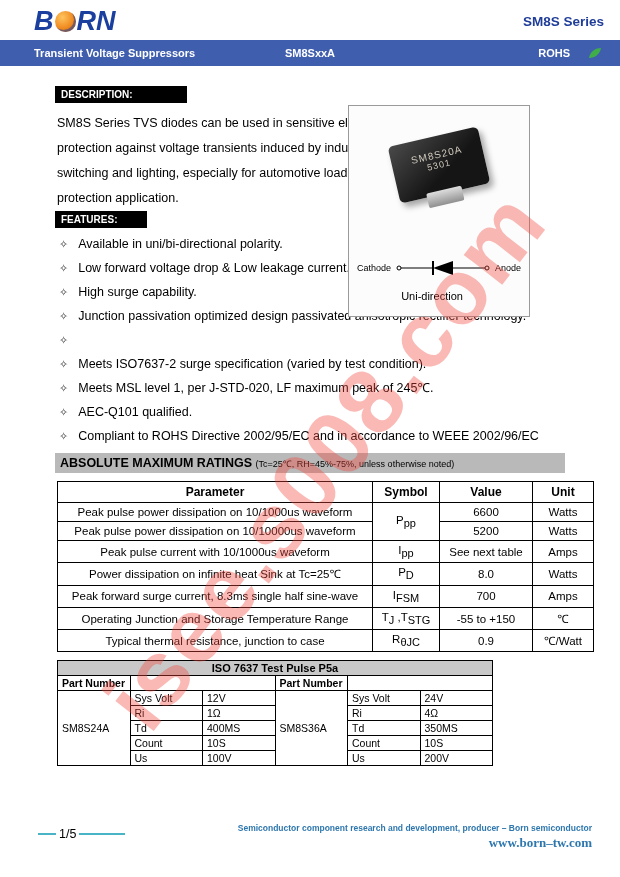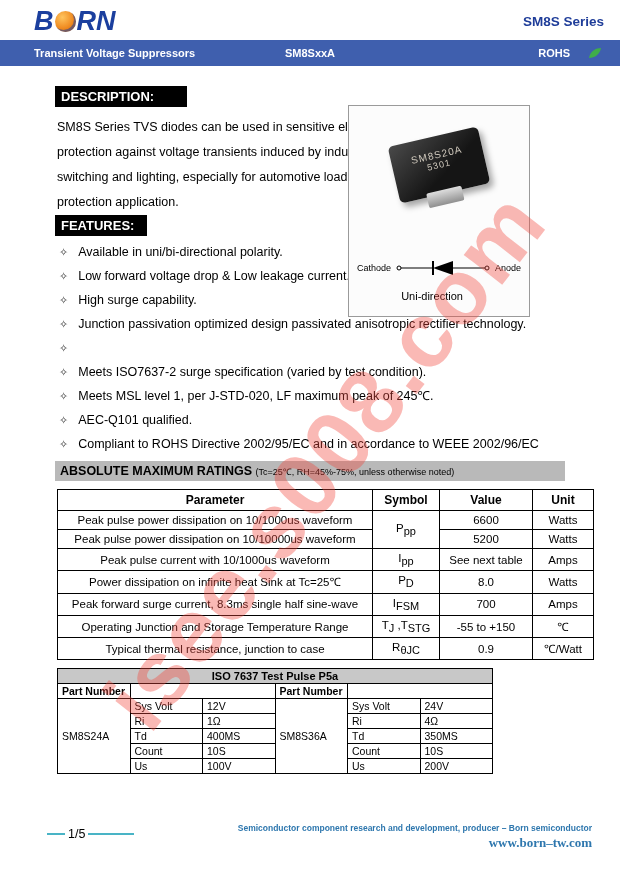--- a/index.html
+++ b/index.html
@@ -13,21 +13,21 @@
   .logo-o{width:21px;height:21px;border-radius:50%;margin:0 1px;
     background:radial-gradient(circle at 35% 30%, #ffc45e, #ef8a20 55%, #b85a10 95%);
     box-shadow:inset -2px -2px 0 rgba(27,63,158,.55);}
   .series{color:#1f3d99;font-weight:bold;font-size:13.5px;}
   .bluebar{height:26px;background:#3f5fae;color:#fff;font-size:11px;font-weight:bold;
     display:flex;align-items:center;padding:0 18px 0 34px;position:relative;box-sizing:border-box;}
   .bluebar .center{position:absolute;left:0;right:0;text-align:center;}
   .bluebar .right{margin-left:auto;display:flex;align-items:center;gap:18px;position:relative;z-index:1;}
   
   main{position:relative;padding:0 55px;}
-  .section-header{background:#000;color:#fff;font-weight:bold;font-size:13px;padding:3px 6px;box-sizing:border-box;}
+  .section-header{background:#000;color:#fff;font-weight:bold;font-size:10px;padding:3px 6px;box-sizing:border-box;}
   .desc-h{margin-top:20px;width:132px;}
   .feat-h{width:92px;}
   .desc-text{width:346px;font-size:12.5px;line-height:25px;margin:8px 0 0 2px;}
   
   .package-box{position:absolute;left:348px;top:19px;width:182px;height:212px;border:1px solid #9a9a9a;background:#fcfcfc;box-sizing:border-box;}
   .chip{width:92px;height:58px;margin:30px auto 0;position:relative;transform:rotate(-13deg);
     background:linear-gradient(145deg,#4a4a4a,#151515 60%);border-radius:5px;
     box-shadow:3px 5px 6px rgba(0,0,0,.35);}
   .chip-tab{position:absolute;bottom:-11px;left:27px;width:36px;height:15px;border-radius:2px;
     background:linear-gradient(#dedede,#8f8f8f);z-index:-1;}
@@ -48,21 +48,21 @@
   .ratings-table th{font-size:12px;}
   .c-param{width:308px;} .c-sym{width:60px;} .c-val{width:86px;} .c-unit{width:54px;}
   sub{font-size:11px;}
   
   .iso-table{margin:8px 0 0 2px;width:436px;font-size:10.5px;table-layout:fixed;}
   .iso-table th,.iso-table td{border:1px solid #000;padding:1px 4px;text-align:left;overflow:hidden;}
   .iso-table .title-row th{background:#c8c8c8;text-align:center;font-size:11px;}
   .iso-table .pn{font-weight:bold;}
   .iso-table .part-cell{text-align:left;}
   
-  footer{position:absolute;bottom:26px;left:47px;right:28px;display:flex;justify-content:space-between;align-items:flex-start;}
+  footer{position:absolute;bottom:26px;left:38px;right:28px;display:flex;justify-content:space-between;align-items:flex-start;}
   .page-num{display:flex;align-items:center;gap:3px;font-size:12.5px;margin-top:4px;}
   .dash{display:inline-block;height:2px;background:#49b4c6;}
   .dash.short{width:18px;} .dash.long{width:46px;}
   .footer-text{text-align:right;color:#2e77ae;font-weight:bold;}
   .footer-text .l1{font-size:8.5px;}
   .footer-text .l2{font-size:13px;margin-top:2px;cursor:pointer;font-family:Liberation Serif, serif;}
   
   .watermark{position:absolute;left:-75px;top:408px;width:800px;text-align:center;
     font-size:92px;font-weight:bold;letter-spacing:2px;color:rgba(242,70,60,0.38);
     transform:rotate(-52deg);white-space:nowrap;pointer-events:none;z-index:50;}

